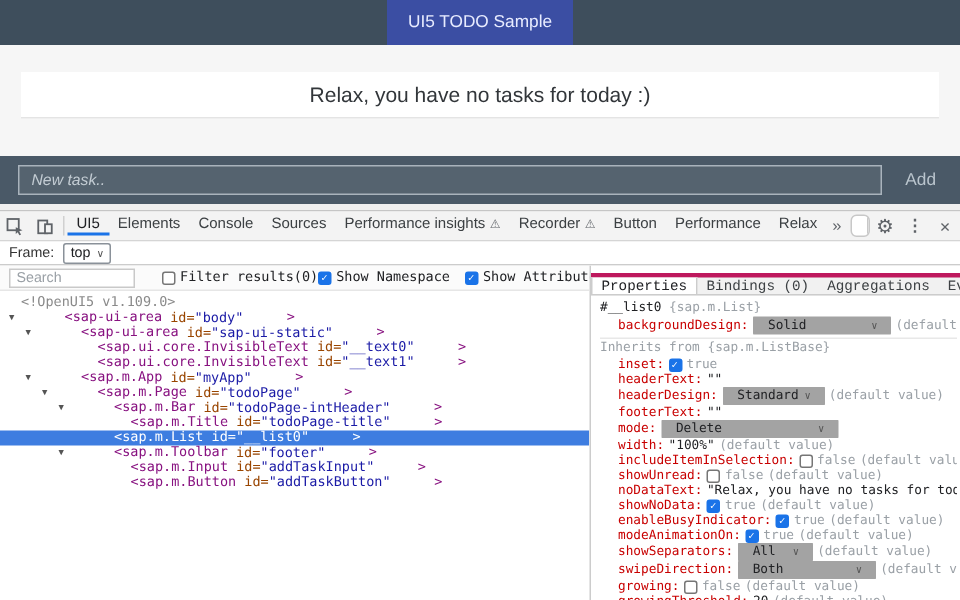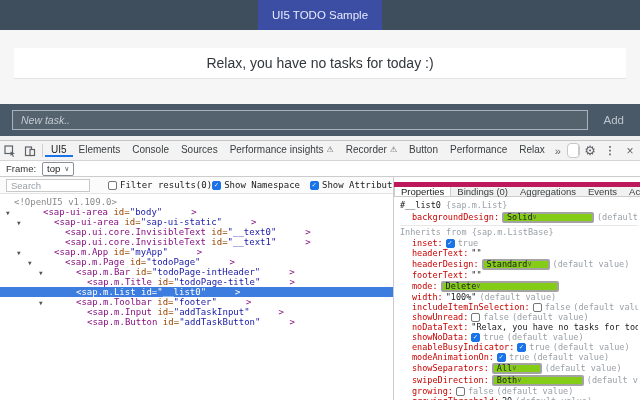--- a/index.html
+++ b/index.html
@@ -36,21 +36,21 @@
 
   .dt-framerow{height:16px;flex:none;background:#fff;border-bottom:1px solid #ccc;display:flex;align-items:center;padding:0 6px;gap:6px;font-size:9.5px;color:#333;box-sizing:border-box;}
   .frame-select{display:inline-flex;align-items:center;gap:4px;border:1px solid #8a9199;border-radius:2px;padding:0 4px;height:12px;font-size:9.5px;background:#fff;color:#202124;}
   .chev{font-size:7px;color:#555;}
 
   .dt-body{flex:1;display:flex;overflow:hidden;}
   .dt-left{width:393px;flex:none;display:flex;flex-direction:column;overflow:hidden;background:#fff;}
   .dt-right{flex:1;border-left:1px solid #ccc;display:flex;flex-direction:column;overflow:hidden;background:#fff;}
 
   .subtabs,.right-tabs{height:15px;flex:none;background:#f1f1f1;border-bottom:1px solid #ccc;display:flex;align-items:stretch;font-size:9.5px;color:#3c4043;box-sizing:border-box;}
-  .right-tabs{border-top:5px solid #be185d;}
+  .right-tabs{border-top:3px solid #be185d;font-family:Liberation Mono, monospace;}
   .subtab{display:flex;align-items:center;padding:0 6px;white-space:nowrap;}
   .subtab.sel{background:#fff;border-left:1px solid #ccc;border-right:1px solid #ccc;color:#202124;}
 
   .left-toolbar{height:17px;flex:none;display:flex;align-items:center;background:#fbfbfb;border-bottom:1px solid #e6e6e6;padding:0 6px;box-sizing:border-box;}
   .search-input{width:84px;height:13px;font-size:9.5px;border:1px solid #c9c9c9;padding:0 4px;color:#202124;outline:none;box-sizing:border-box;font-family:"Liberation Sans",sans-serif;}
   .search-input::placeholder{color:#9aa0a6;}
   .cb-label{display:inline-flex;align-items:center;gap:3px;font:9px "DejaVu Sans Mono",monospace;color:#202124;white-space:nowrap;}
   .cb-label.filter{margin-left:18px;}
   .cb-label.attrs{margin-left:10px;margin-right:4px;}
   .tspacer{flex:1;}
@@ -69,21 +69,21 @@
   .tree-row.sel span{color:#fff;}
 
   .props{flex:1;overflow:hidden;padding:3px 2px 0 6px;font:8.5px "DejaVu Sans Mono",monospace;color:#202124;}
   .props-header{height:11px;line-height:11px;white-space:nowrap;}
   .sel-id{color:#202124;}
   .muted{color:#9aa0a6;}
   .prow{height:10px;line-height:10px;white-space:nowrap;overflow:hidden;padding-left:12px;display:flex;align-items:center;gap:3px;}
   .prow.has-select{height:12px;}
   .pname{color:#c80000;flex:none;}
   .pval{color:#202124;}
-  .psel{display:inline-flex;align-items:center;height:11px;border:2px solid #a3a3a3;border-radius:2px;background:#84cc16;padding:0 2px 0 3px;color:#202124;box-sizing:border-box;flex:none;}
+  .psel{display:inline-flex;align-items:center;justify-content:space-between;height:11px;border:7px solid #a3a3a3;border-radius:2px;background:#fca5a5;padding:0 2px 0 3px;color:#202124;box-sizing:border-box;flex:none;}
   .inherits{color:#9aa0a6;height:11px;line-height:11px;border-top:1px solid #e8e8e8;margin-top:2px;padding-top:1px;white-space:nowrap;}
 </style>
 </head>
 <body>
 
 <div class="screen">
 
   <div class="app-header">
     <div class="app-title">UI5 TODO Sample</div>
   </div>

